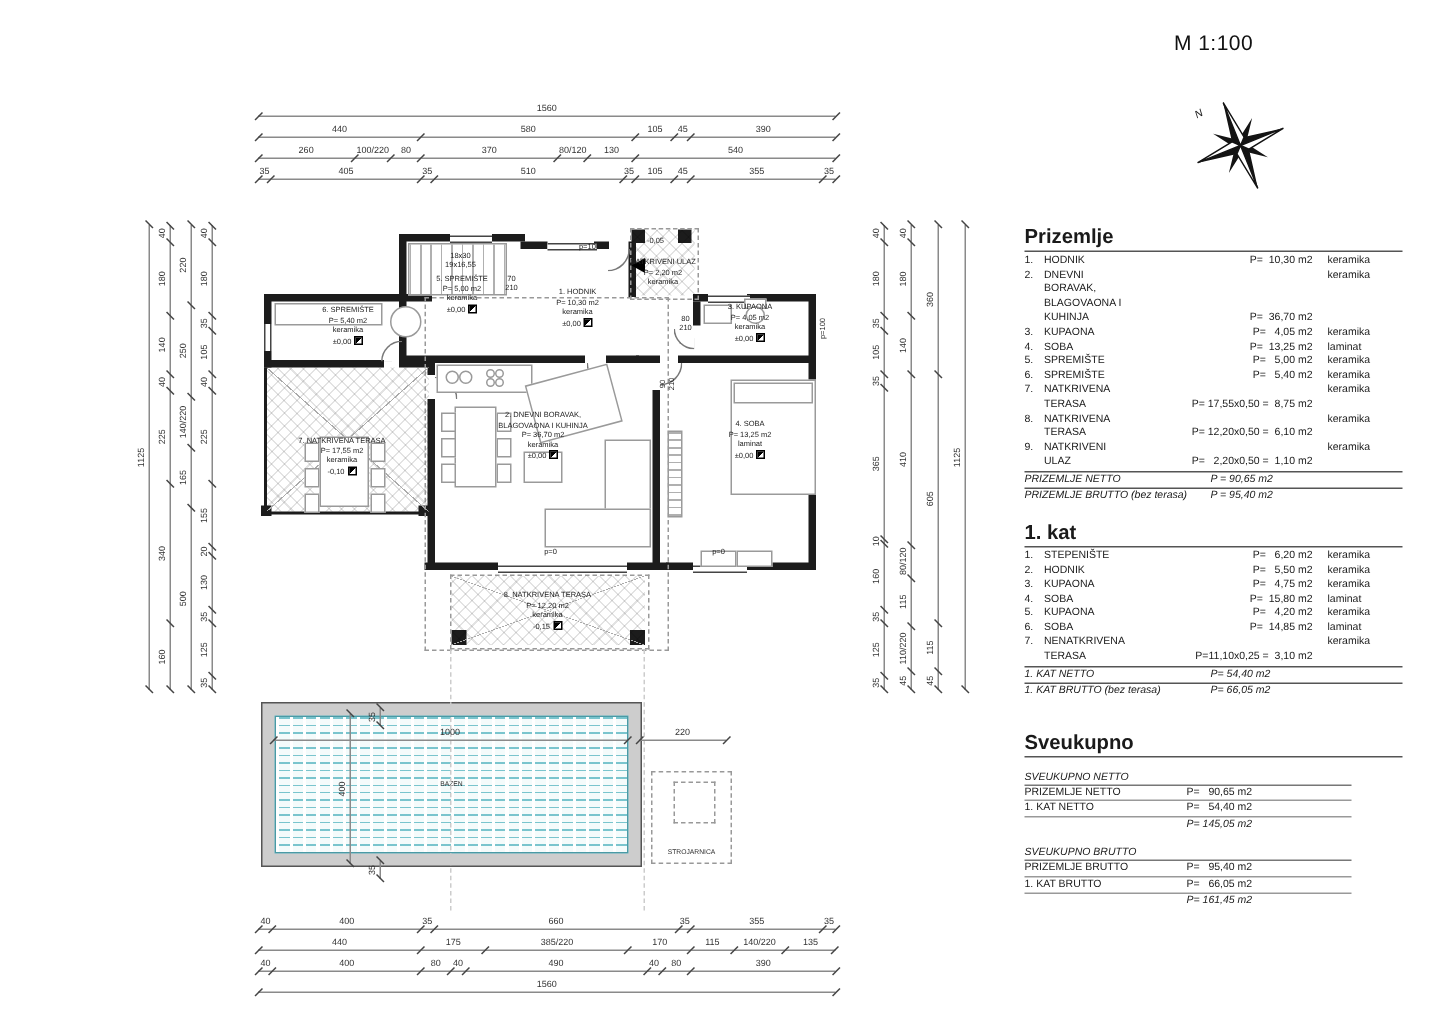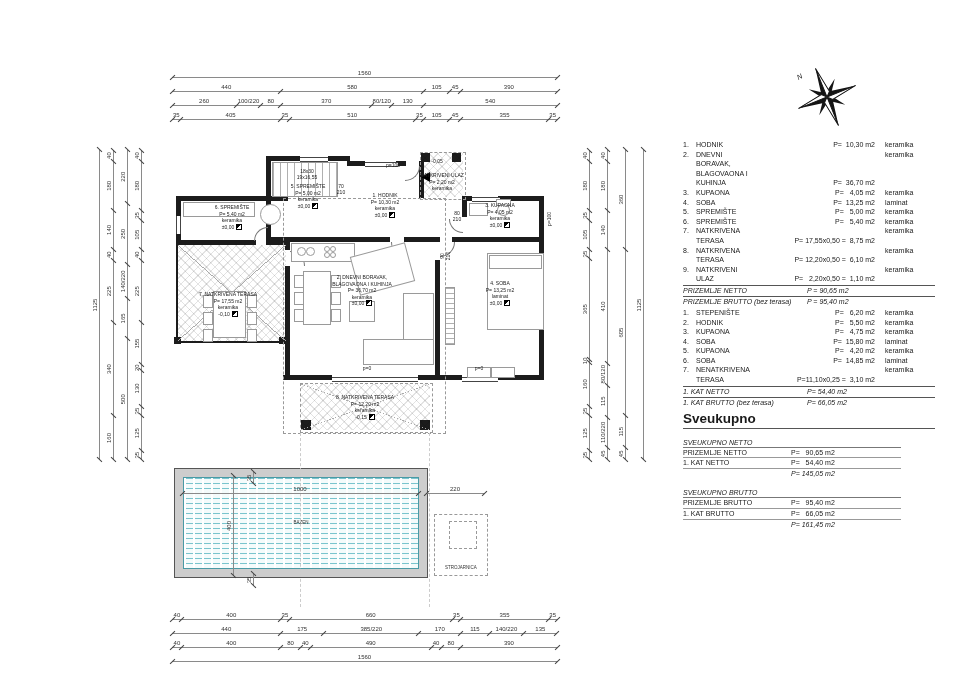--- a/index.html
+++ b/index.html
@@ -17,21 +17,21 @@
   .rows{border-bottom:1px solid #555;padding-bottom:1px}
   .r{display:flex;font-size:7px;line-height:9.6px}
   .r .n{width:13px}
   .r .nm{flex:1;white-space:pre-line}
   .r .v{width:118px;text-align:right;white-space:pre;align-self:flex-end}
   .r .m{width:50px;padding-left:10px}
   .tot{display:flex;font-size:7px;line-height:10.5px;font-style:italic}
   .tot.b1{border-bottom:1px solid #555}
   .tot .nm{width:124px}
   .tot .v{flex:1;white-space:pre}
-  #sum-heading{font-size:13.5px;font-weight:700;margin:2px 0 2px;padding-bottom:2px;border-bottom:1px solid #555}
+  #sum-heading{font-size:13.5px;font-weight:700;margin:20px 0 2px;padding-bottom:2px;border-bottom:1px solid #555}
   .blk{margin-top:10px;width:218px}
   .blk .bt{font-size:7px;font-style:italic;border-bottom:1px solid #777;padding-bottom:1px}
   .r2{display:flex;font-size:7px;line-height:9.6px;border-bottom:1px solid #999}
   .r2 .nm{width:108px}
   .r2 .v{flex:1;white-space:pre}
   .tt{display:flex;font-size:7px;line-height:10.5px;font-style:italic}
   .tt .nm{width:108px}
   .tt .v{flex:1;white-space:pre}
   
   #plan{position:absolute;inset:0}
@@ -77,37 +77,39 @@
   #stroj{position:absolute;left:434px;top:514px;width:52px;height:60px;border:1px dashed #999}
   #strojsq{position:absolute;left:14px;top:6px;width:26px;height:26px;border:1px dashed #999}
   #stroj-label{position:absolute;left:0;right:0;bottom:5px;text-align:center;font-size:4.5px;color:#333}
 </style>
 </head>
 <body>
 
 <div id="page">
 
   <div id="title">
+    <div>M 1:100</div>
   </div>
 
   <div id="compass">
     <svg viewBox="0 0 100 100" width="62" height="62" style="transform:rotate(-22deg)">
       <polygon points="50,0 57,43 100,50 57,57 50,100 43,57 0,50 43,43" fill="#141414"></polygon>
       <polygon points="50,18 54.5,45.5 82,50 54.5,54.5 50,82 45.5,54.5 18,50 45.5,45.5" fill="#141414" transform="rotate(45 50 50)"></polygon>
       <polygon points="50,0 57,43 50,50" fill="#fff" stroke="#141414" stroke-width="1.5"></polygon>
       <polygon points="100,50 57,57 50,50" fill="#fff" stroke="#141414" stroke-width="1.5"></polygon>
       <polygon points="50,100 43,57 50,50" fill="#fff" stroke="#141414" stroke-width="1.5"></polygon>
       <polygon points="0,50 43,43 50,50" fill="#fff" stroke="#141414" stroke-width="1.5"></polygon>
     </svg>
     <span class="nlab">N</span>
   </div>
 
   <div id="panel">
     <div id="sections">
         <div class="sec">
+          <h2>Prizemlje</h2>
           <div class="rows">
             <div class="r">
               <span class="n">1.</span>
               <span class="nm">HODNIK</span>
               <span class="v">P=  10,30 m2</span>
               <span class="m">keramika</span>
             </div>
             <div class="r">
               <span class="n">2.</span>
               <span class="nm">DNEVNI BORAVAK,
@@ -161,20 +163,21 @@
           <div class="tot b1">
             <span class="nm">PRIZEMLJE NETTO</span>
             <span class="v">P = 90,65 m2</span>
           </div>
           <div class="tot">
             <span class="nm">PRIZEMLJE  BRUTTO (bez terasa)</span>
             <span class="v">P = 95,40 m2</span>
           </div>
         </div>
         <div class="sec">
+          <h2>1. kat</h2>
           <div class="rows">
             <div class="r">
               <span class="n">1.</span>
               <span class="nm">STEPENIŠTE</span>
               <span class="v">P=   6,20 m2</span>
               <span class="m">keramika</span>
             </div>
             <div class="r">
               <span class="n">2.</span>
               <span class="nm">HODNIK</span>

